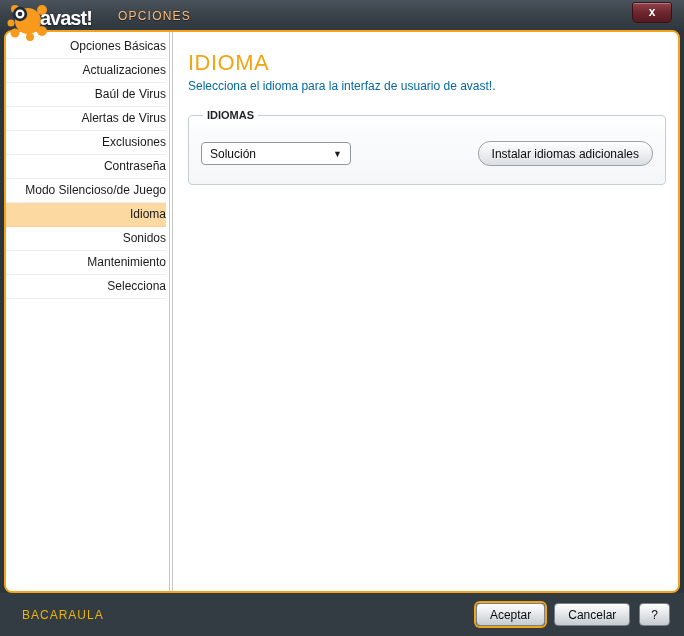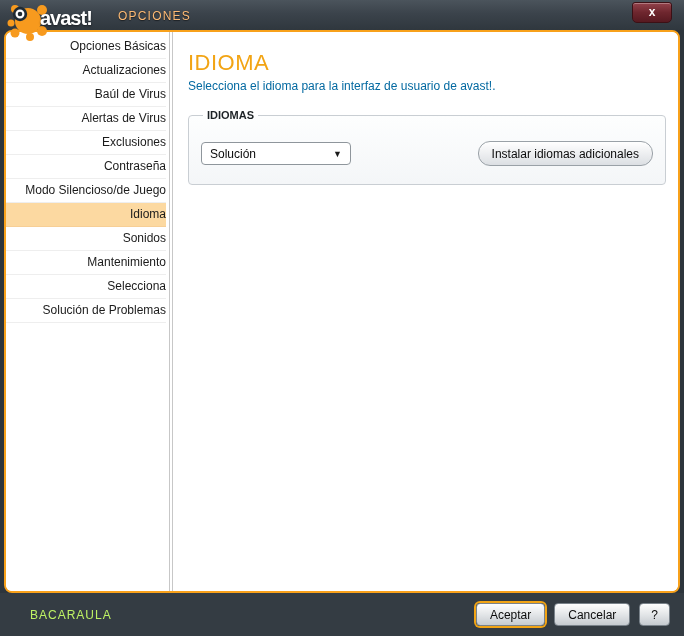--- a/index.html
+++ b/index.html
@@ -112,21 +112,21 @@
     font-family:"Liberation Sans", sans-serif;
   }
 
   
   .bottom-bar {
     position:absolute; left:0; right:0; bottom:0; height:43px;
     background:#343c43;
     display:flex; align-items:center; padding:0 12px;
   }
   .footer-user {
-    margin-left:18px; color:#bef264; font-size:12px; letter-spacing:1px;
+    margin-left:10px; color:#eab308; font-size:12px; letter-spacing:1px;
   }
   .footer-buttons {
     margin-left:auto; display:flex; gap:9px; align-items:flex-start; margin-right:2px;
   }
   .btn {
     height:23px; padding:0 13px;
     background:linear-gradient(#fefefe 0%, #e3e6e8 50%, #c6cbd0 100%);
     border:1px solid #79828a; border-radius:4px;
     font-size:12px; color:#0c0c0c; cursor:pointer;
     font-family:"Liberation Sans", sans-serif;
@@ -163,21 +163,20 @@
     <div class="sidebar-item">Actualizaciones</div>
     <div class="sidebar-item">Baúl de Virus</div>
     <div class="sidebar-item">Alertas de Virus</div>
     <div class="sidebar-item">Exclusiones</div>
     <div class="sidebar-item">Contraseña</div>
     <div class="sidebar-item">Modo Silencioso/de Juego</div>
     <div class="sidebar-item selected">Idioma</div>
     <div class="sidebar-item">Sonidos</div>
     <div class="sidebar-item">Mantenimiento</div>
     <div class="sidebar-item">Selecciona</div>
-    <div class="sidebar-item">Solución de Problemas</div>
   </div>
 
   <div class="v-divider"></div>
 
   <div class="main">
     <h1 class="page-title">IDIOMA</h1>
     <p class="page-subtitle">Selecciona el idioma para la interfaz de usuario de avast!.</p>
 
     <fieldset class="group">
       <legend>IDIOMAS</legend>

